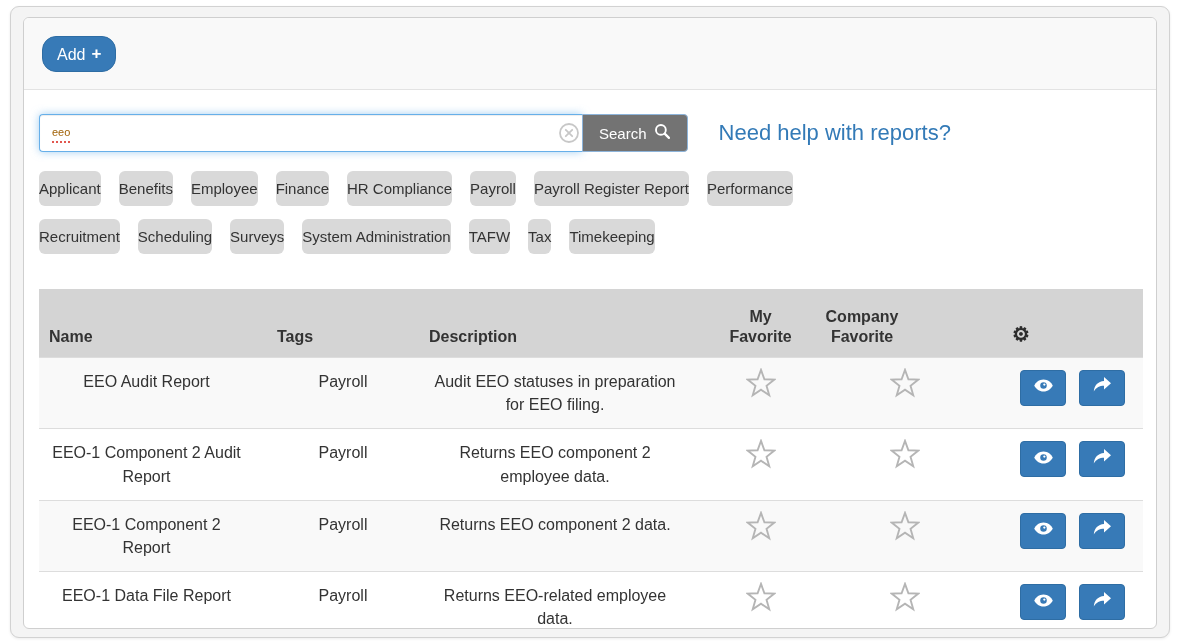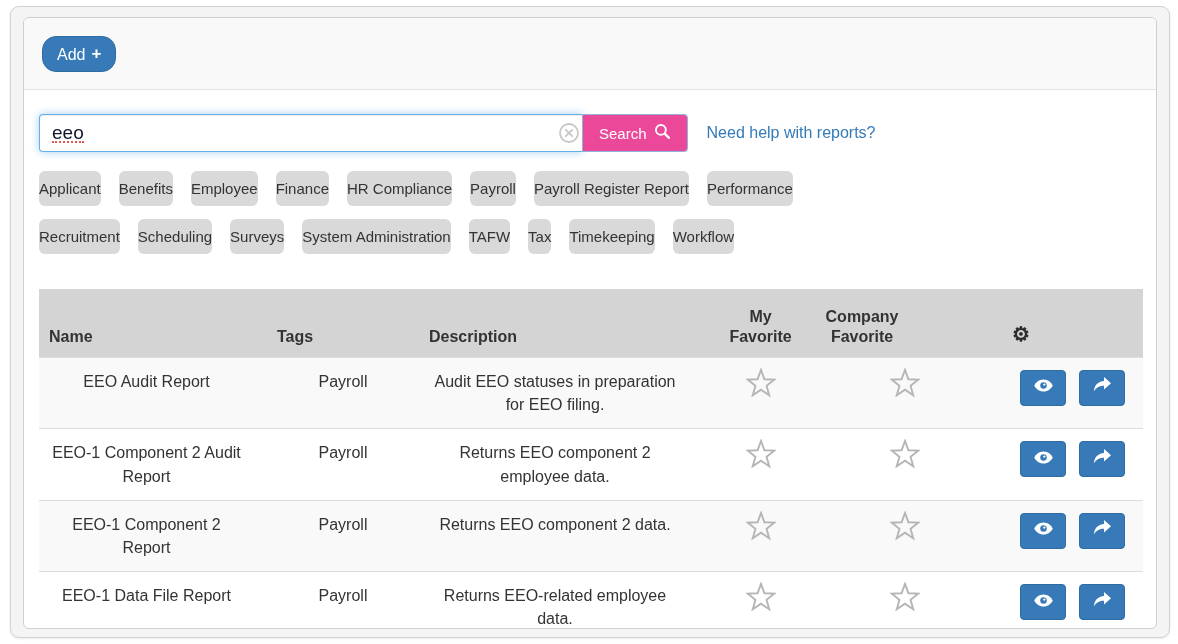--- a/index.html
+++ b/index.html
@@ -34,30 +34,30 @@
   .input-group { display: flex; position: relative; }
   .search-input {
     width: 543px; height: 38px; font-size: 15px; font-family: inherit; color: #333;
     padding: 0 36px 0 12px; border: 1px solid #66afe9; border-right: none;
     border-radius: 4px 0 0 4px; outline: none;
     box-shadow: inset 0 1px 1px rgba(0,0,0,.075), 0 0 8px rgba(102,175,233,.6);
     background: #fff;
   }
   
   .typed-value {
-    position: absolute; left: 13px; top: 10px; font-size: 19px; color: #0f172a;
+    position: absolute; left: 13px; top: 10px; font-size: 11px; color: #a16207;
     border-bottom: 2px dotted #e2574f; pointer-events: none; line-height: 17px;
   }
   .clear-icon { position: absolute; right: 108px; top: 8px; width: 22px; height: 22px; cursor: pointer; opacity: .9; }
   .btn-search {
-    height: 38px; padding: 0 16px; background: #ec4899; border: 1px solid #8db4da;
+    height: 38px; padding: 0 16px; background: #737373; border: 1px solid #8db4da;
     border-radius: 0 4px 4px 0; color: #fff; font-size: 15px; font-family: inherit;
     cursor: pointer; display: inline-flex; align-items: center; gap: 7px;
   }
-  .help-link { margin-left: 19px; font-size: 16px; color: #337ab7; text-decoration: none; cursor: pointer; }
+  .help-link { margin-left: 31px; font-size: 22px; color: #337ab7; text-decoration: none; cursor: pointer; }
 
   
   .tags { margin-top: 19px; display: flex; flex-wrap: wrap; width: 1106px; }
   .tag {
     background: #d9d9d9; border: none; border-radius: 6px; color: #333;
     font-size: 15px; font-family: inherit; padding: 9px 0; margin: 0 18px 13px 0;
     cursor: pointer; white-space: nowrap;
   }
   .tag-break { width: 100%; height: 0; }
 
@@ -135,21 +135,20 @@
         <button class="tag">Payroll Register Report</button>
         <button class="tag">Performance</button>
         <div class="tag-break"></div>
         <button class="tag">Recruitment</button>
         <button class="tag">Scheduling</button>
         <button class="tag">Surveys</button>
         <button class="tag">System Administration</button>
         <button class="tag">TAFW</button>
         <button class="tag">Tax</button>
         <button class="tag">Timekeeping</button>
-        <button class="tag">Workflow</button>
       </div>
 
       <table class="report-table">
         <colgroup>
           <col style="width:228px">
             <col style="width:152px">
             <col style="width:295px">
           <col style="width:93px">
             <col style="width:195px">
             <col style="width:141px">

